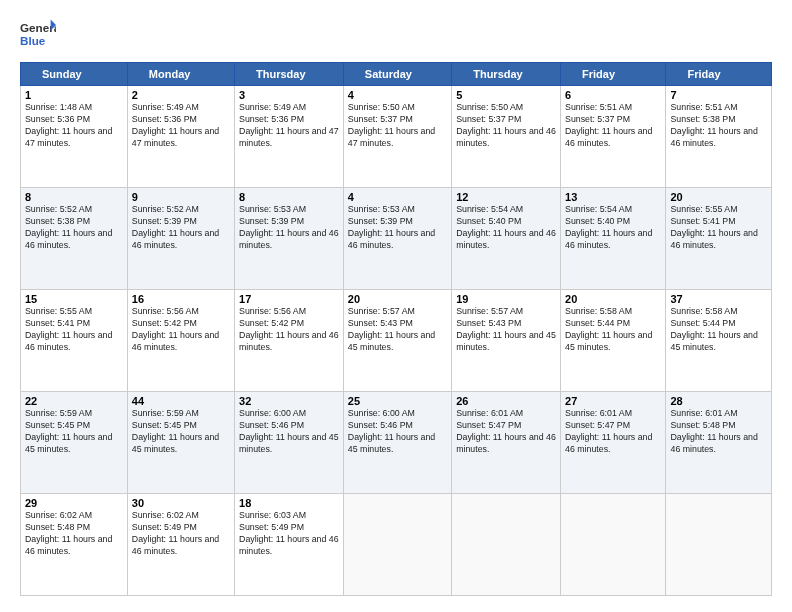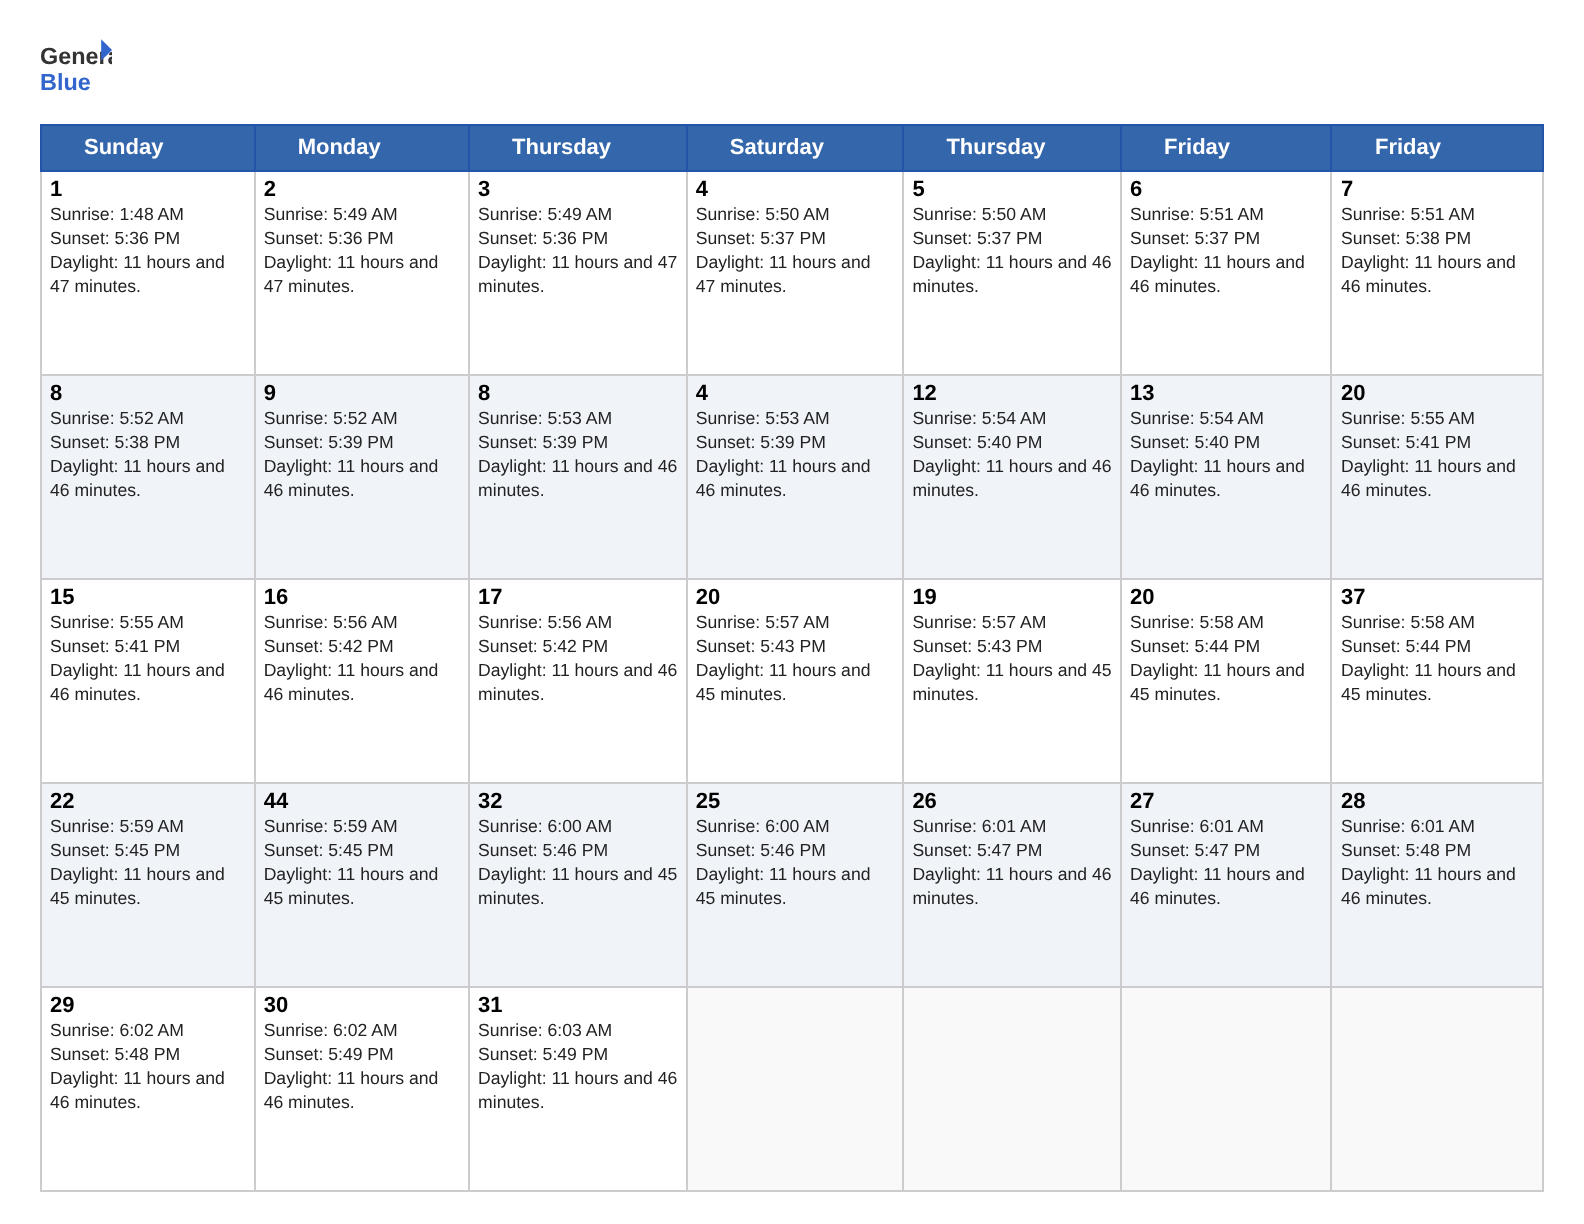--- a/index.html
+++ b/index.html
@@ -298,21 +298,21 @@
             <div class="cell-info">Sunset: 5:48 PM</div>
             <div class="cell-info">Daylight: 11 hours and 46 minutes.</div>
           </td>
           <td>
             <div class="cell-day">30</div>
             <div class="cell-info">Sunrise: 6:02 AM</div>
             <div class="cell-info">Sunset: 5:49 PM</div>
             <div class="cell-info">Daylight: 11 hours and 46 minutes.</div>
           </td>
           <td>
-            <div class="cell-day">31</div>
+            <div class="cell-day">18</div>
             <div class="cell-info">Sunrise: 6:03 AM</div>
             <div class="cell-info">Sunset: 5:49 PM</div>
             <div class="cell-info">Daylight: 11 hours and 46 minutes.</div>
           </td>
           <td class="empty-cell"></td>
           <td class="empty-cell"></td>
           <td class="empty-cell"></td>
           <td class="empty-cell"></td>
         </tr>
       </tbody>

